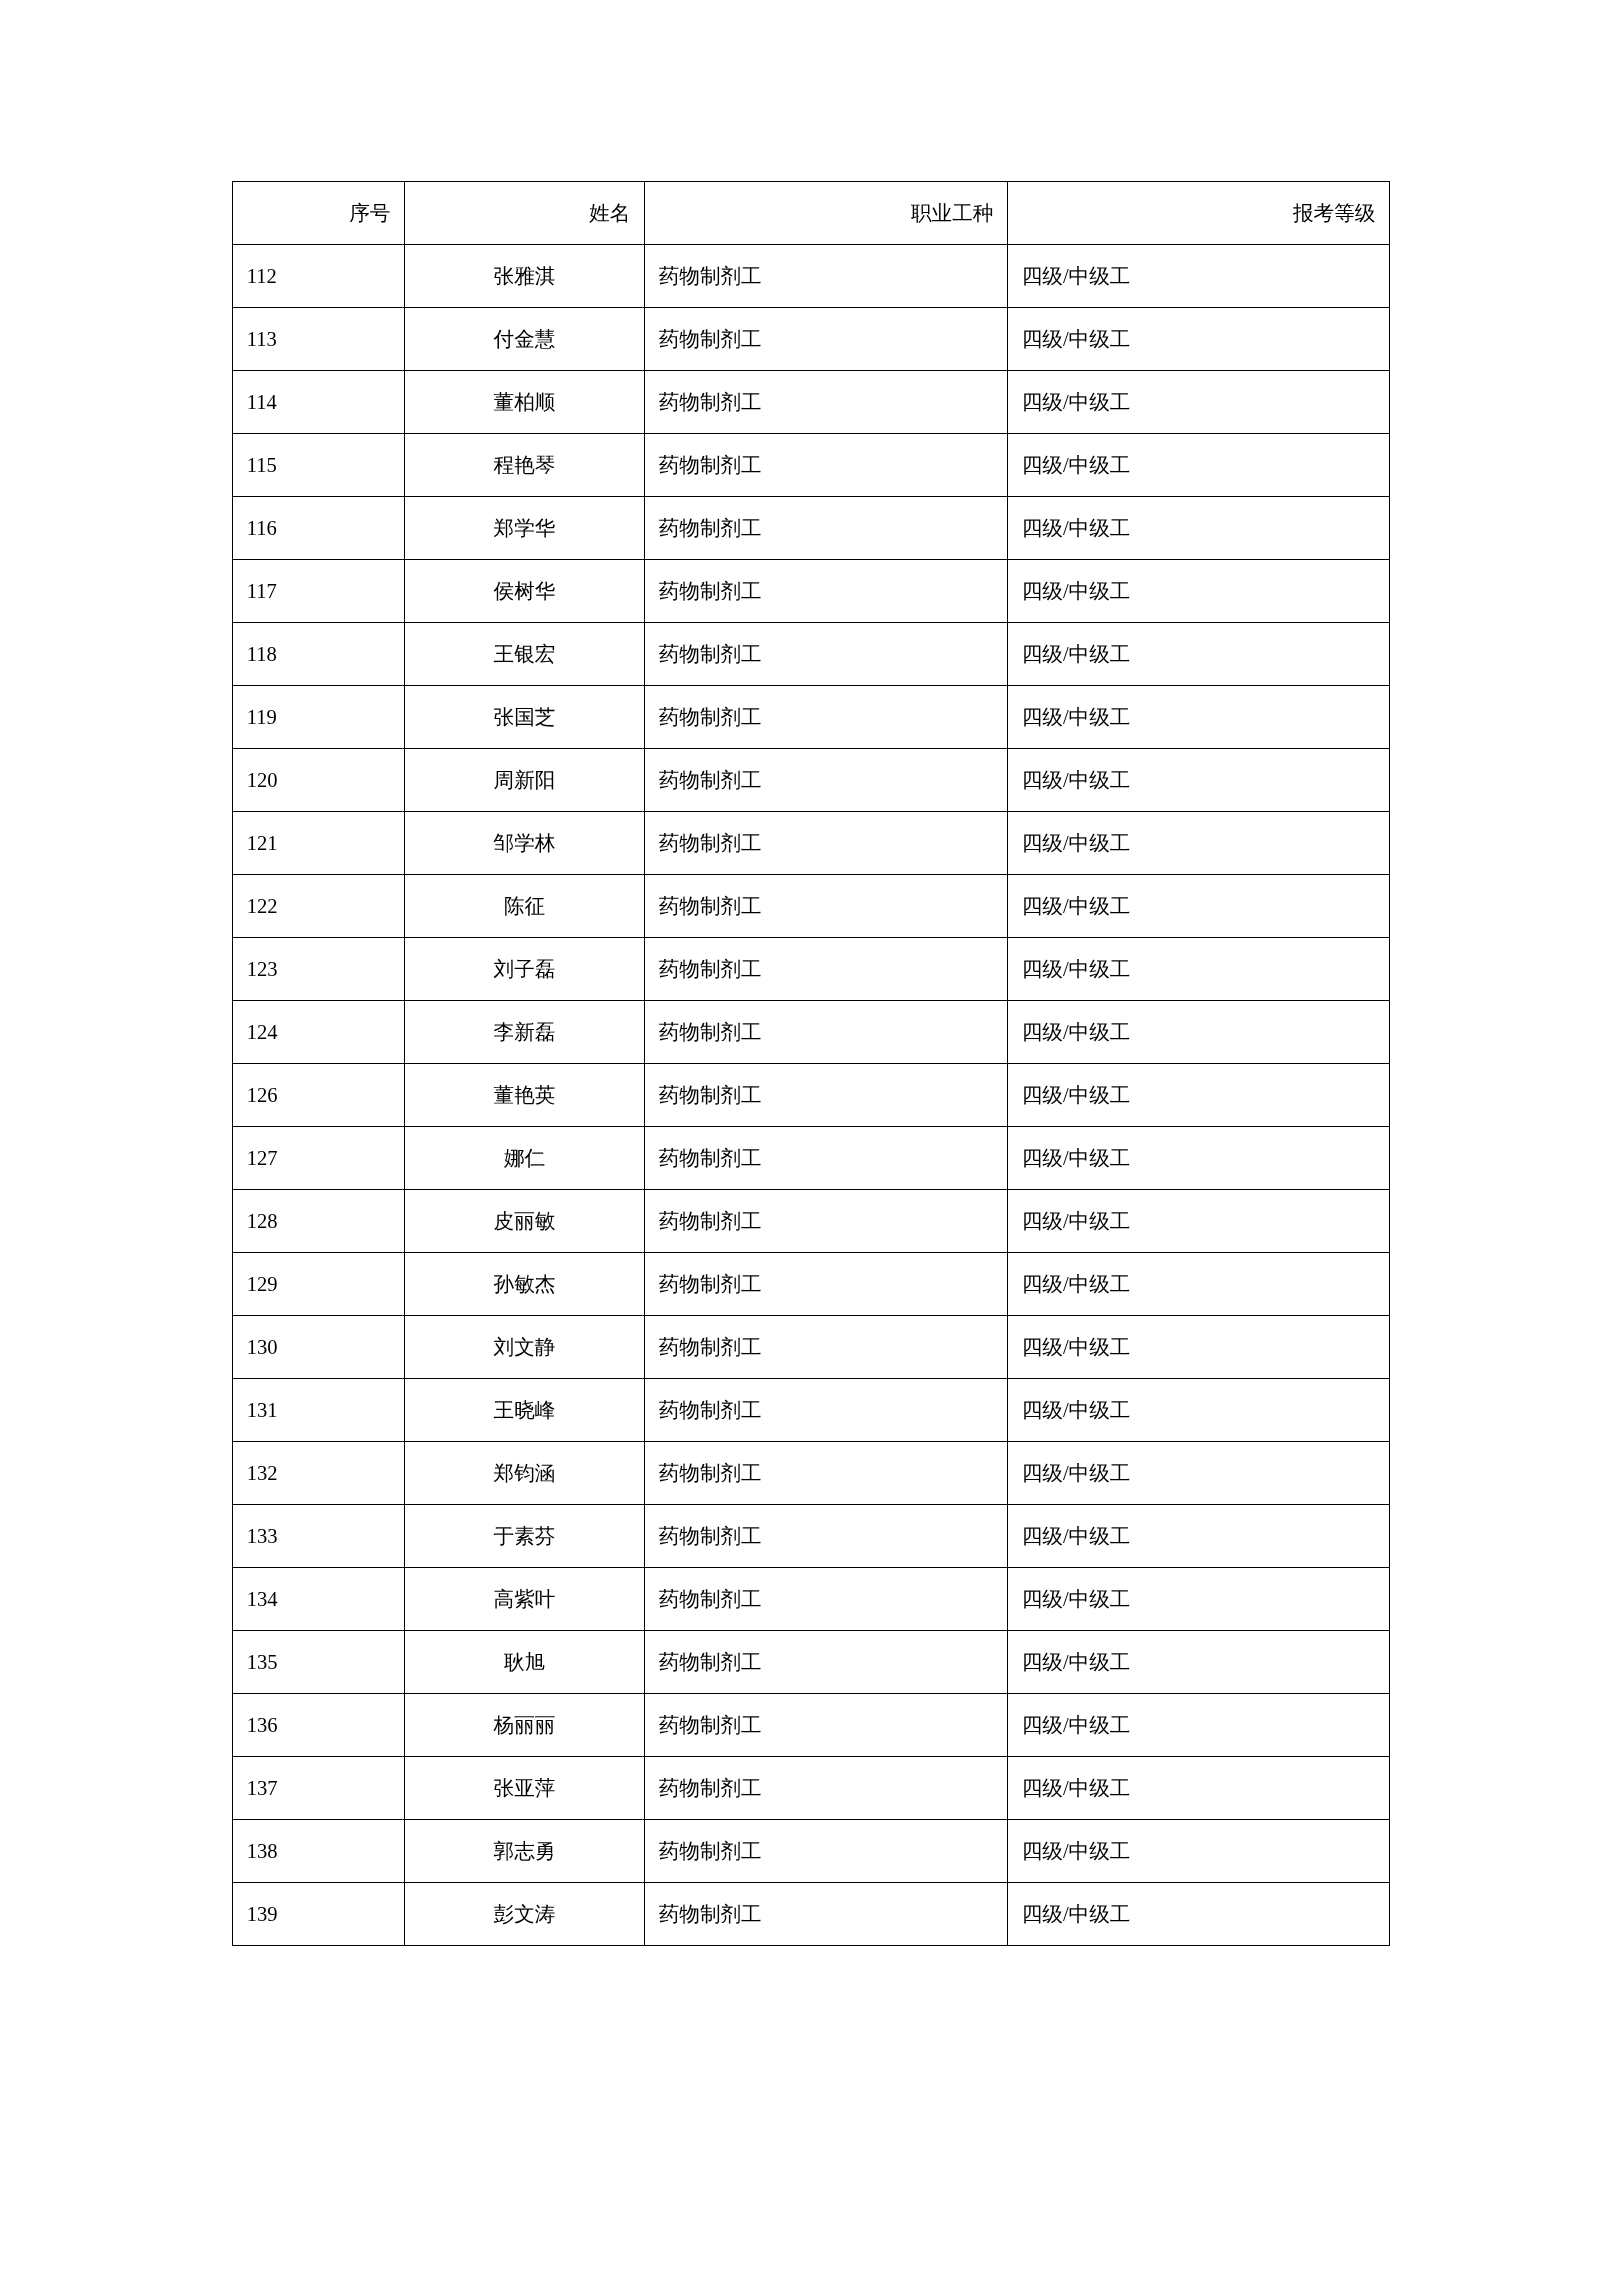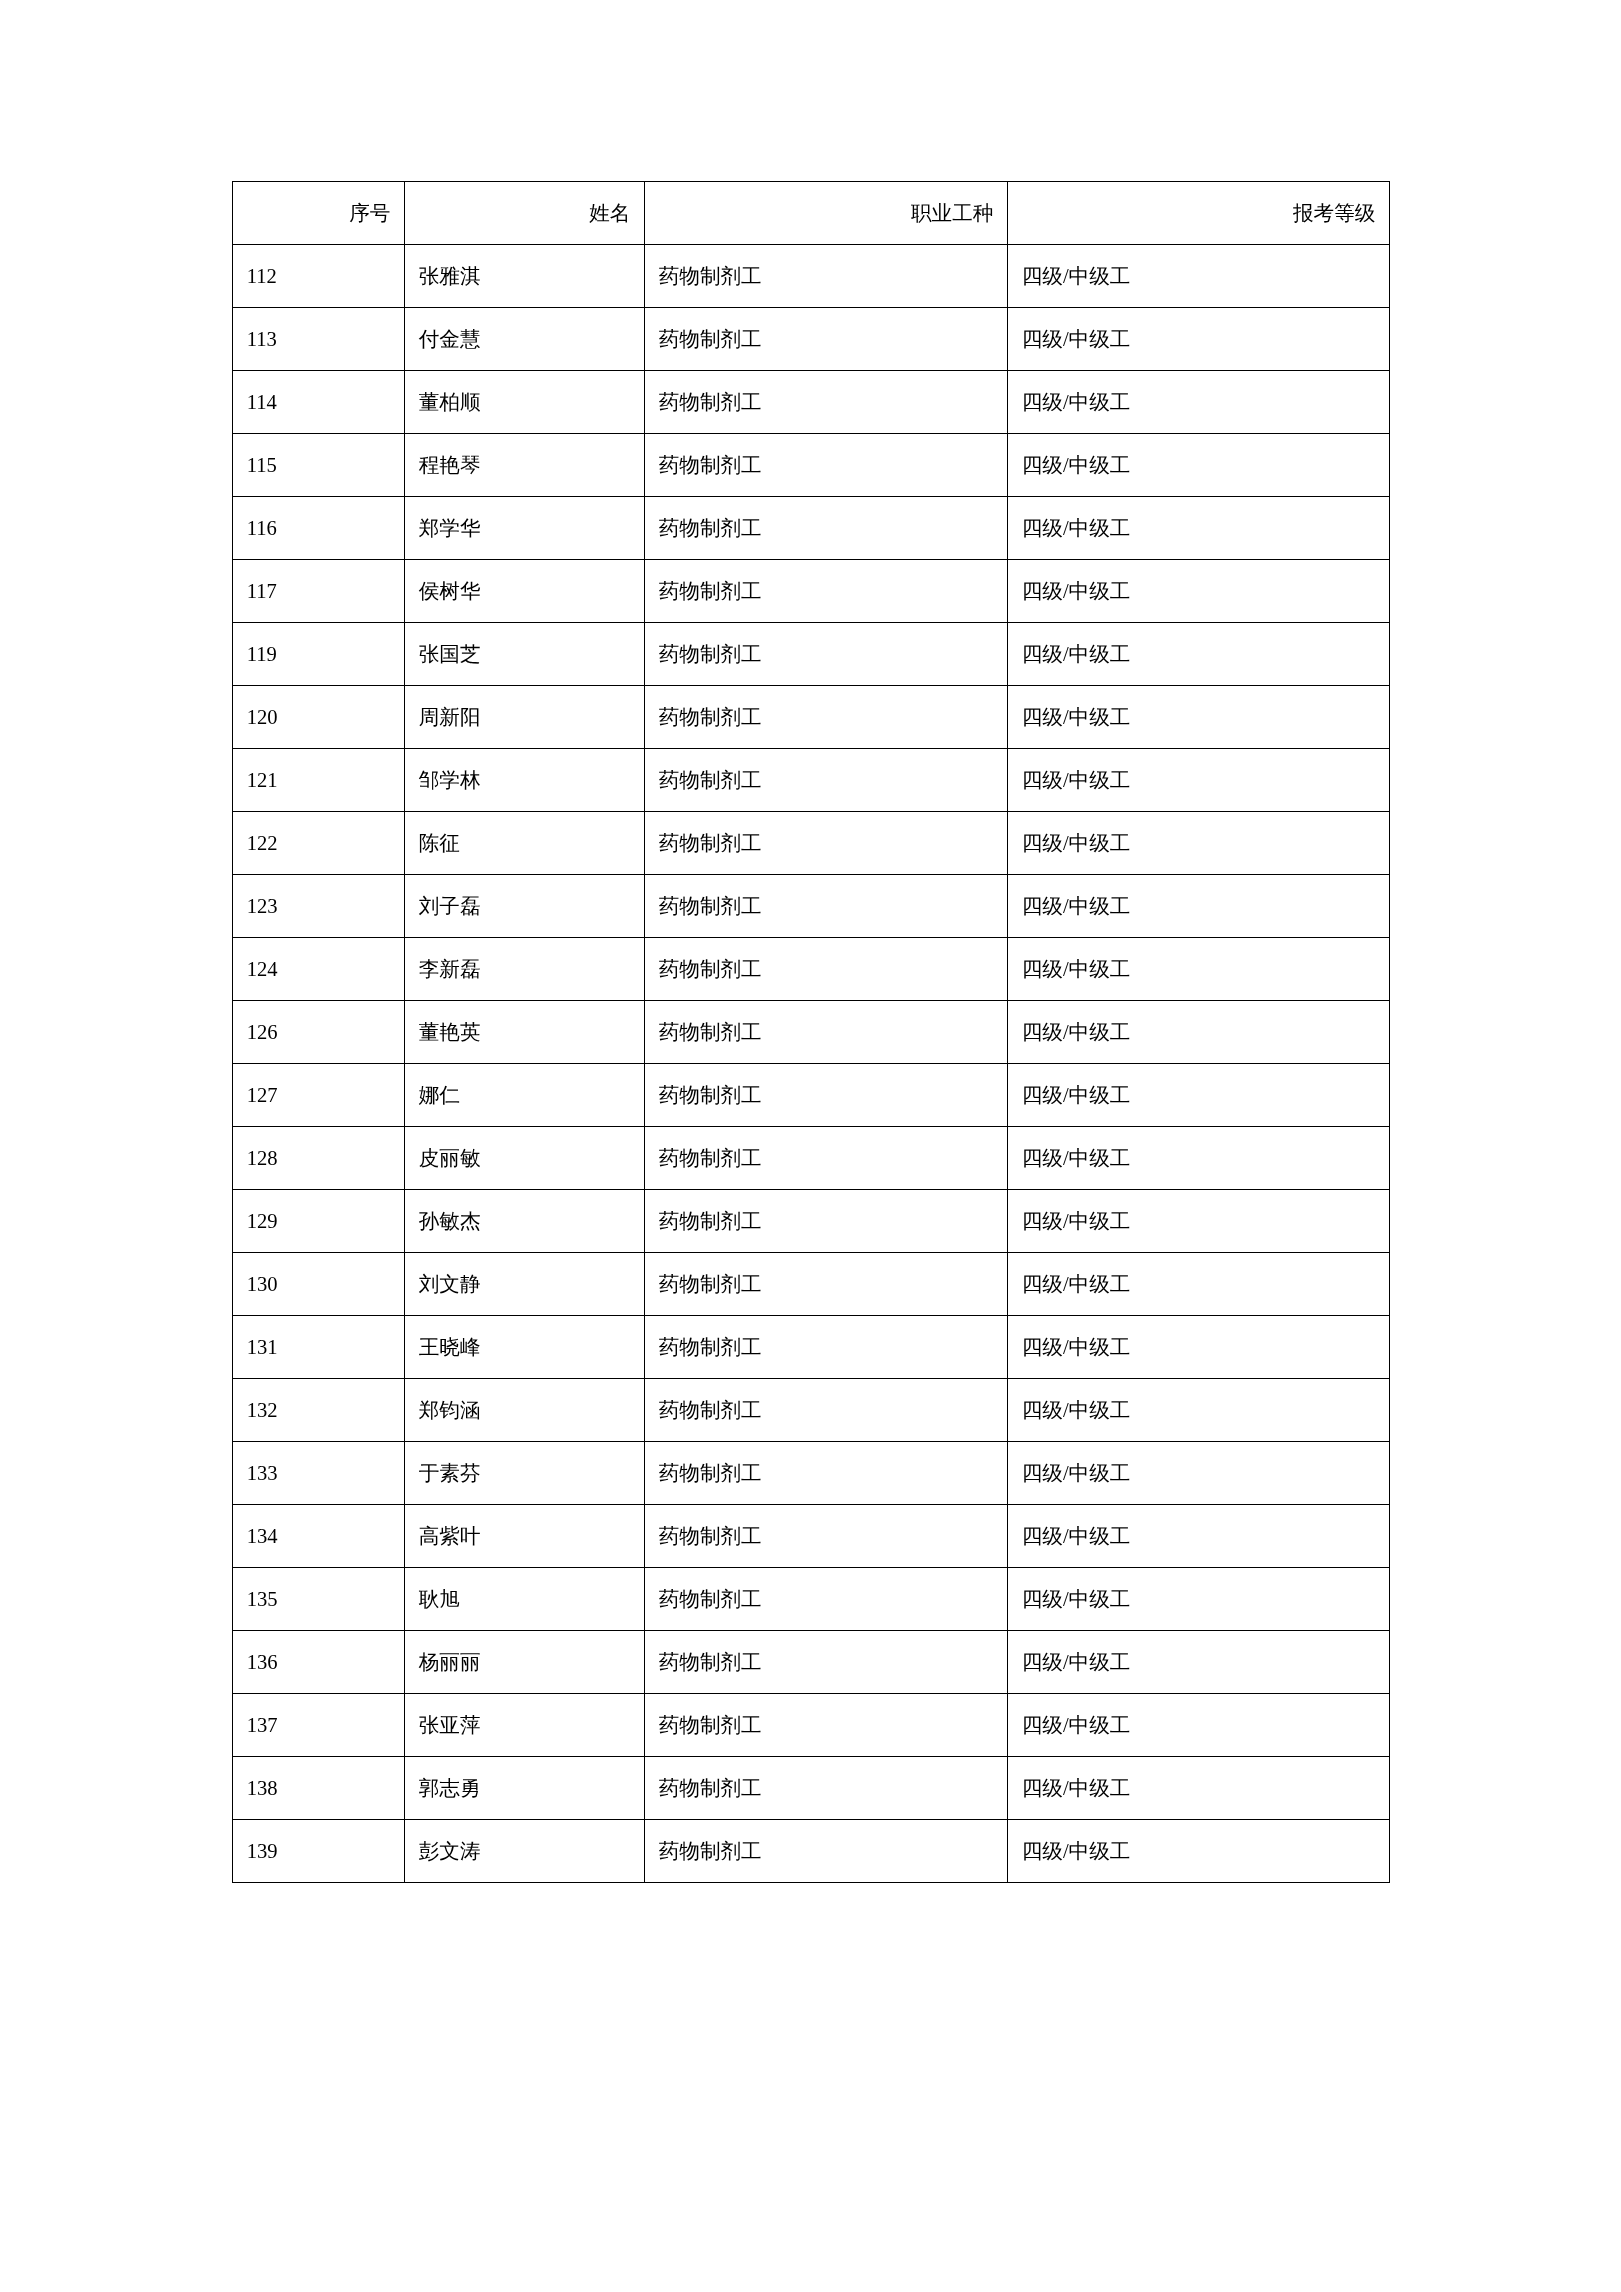--- a/index.html
+++ b/index.html
@@ -46,20 +46,21 @@
 
   thead th {
     text-align: right;
     margin-left: 16px;
   }
   td.seq {
     text-align: left;
     font-family: Liberation Serif, serif;
   }
   td.name {
+    text-align: center;
   }
   td.job {
     text-align: left;
     padding-left: 21.6px;
     margin-left: 45px;
   }
   td.level {
     text-align: left;
     padding-left: 21.6px;
   }
@@ -115,20 +116,26 @@
             <td class="job">药物制剂工</td>
             <td class="level">四级/中级工</td>
           </tr>
           <tr>
             <td class="seq">117</td>
             <td class="name">侯树华</td>
             <td class="job">药物制剂工</td>
             <td class="level">四级/中级工</td>
           </tr>
           <tr>
+            <td class="seq">118</td>
+            <td class="name">王银宏</td>
+            <td class="job">药物制剂工</td>
+            <td class="level">四级/中级工</td>
+          </tr>
+          <tr>
             <td class="seq">119</td>
             <td class="name">张国芝</td>
             <td class="job">药物制剂工</td>
             <td class="level">四级/中级工</td>
           </tr>
           <tr>
             <td class="seq">120</td>
             <td class="name">周新阳</td>
             <td class="job">药物制剂工</td>
             <td class="level">四级/中级工</td>

